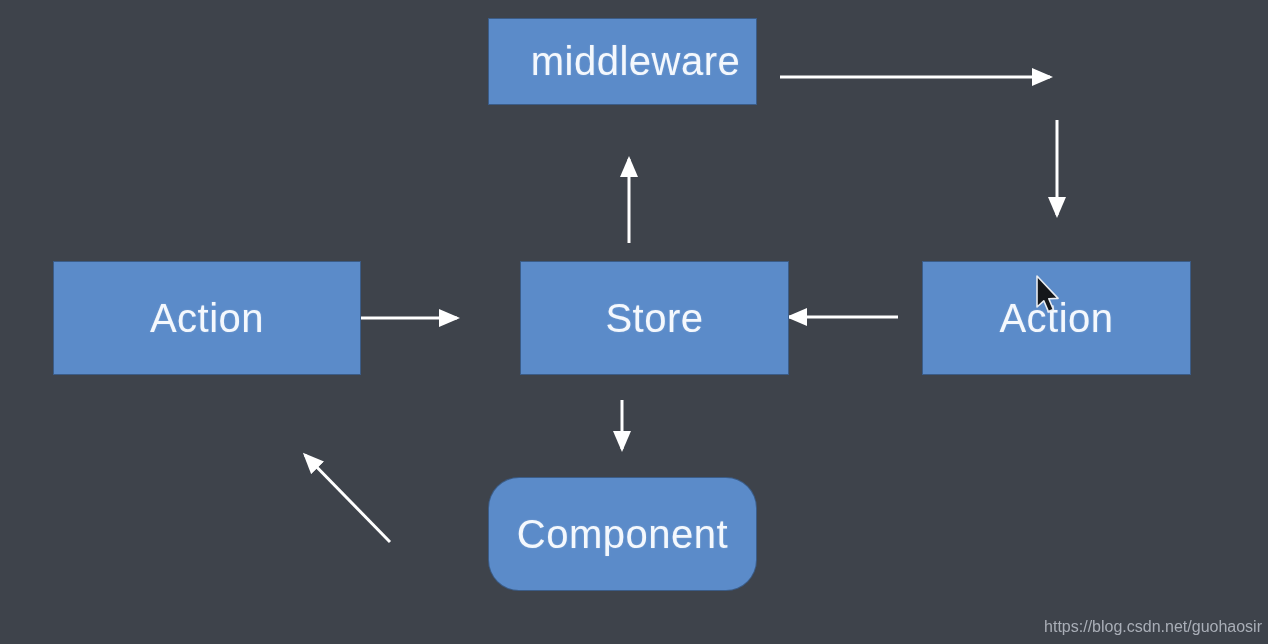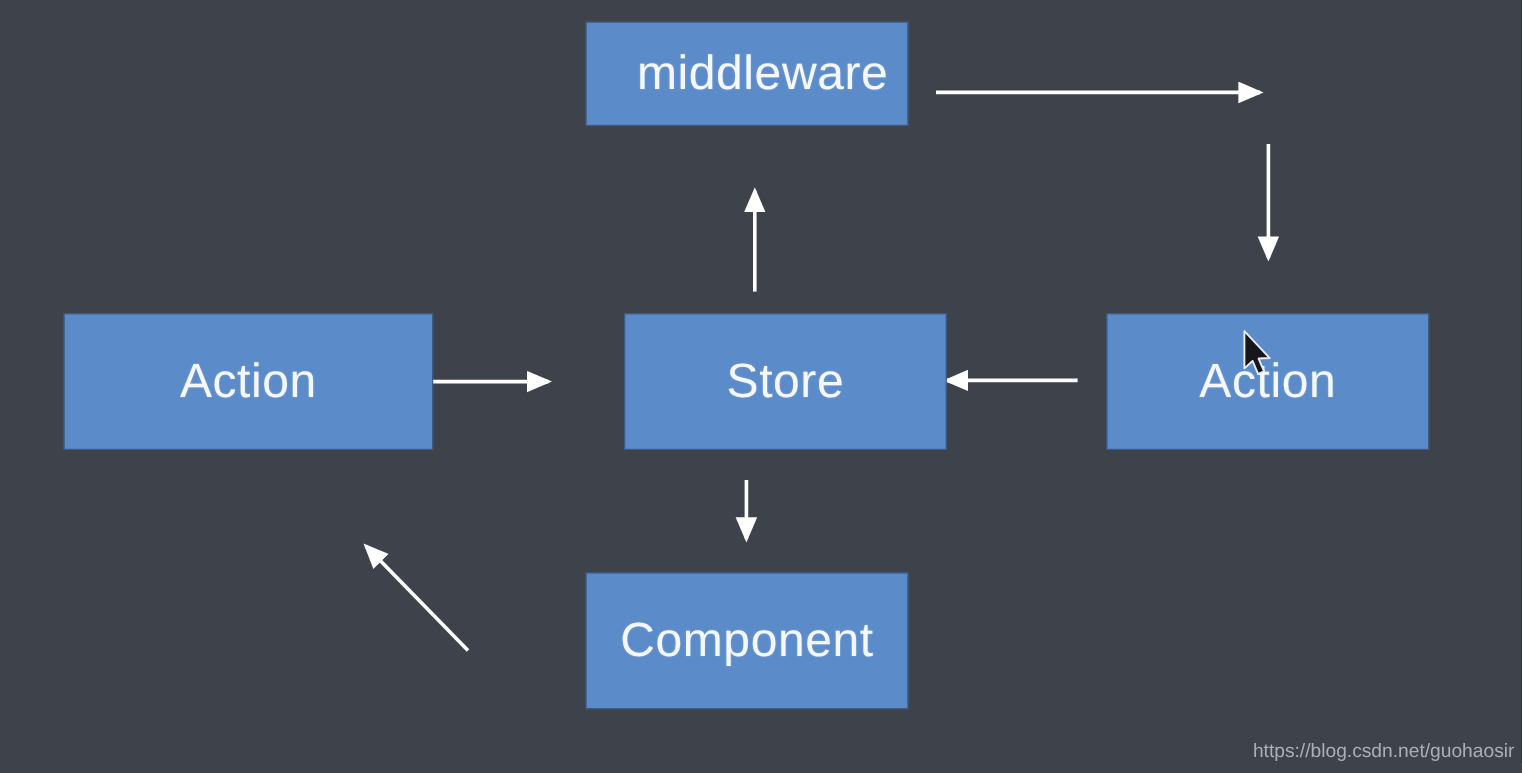--- a/index.html
+++ b/index.html
@@ -27,21 +27,21 @@
     justify-content: center;
     color: #f4f8fd;
     font-size: 40px;
     letter-spacing: 0.5px;
     text-shadow: 0 0 2px rgba(255,255,255,0.25);
   }
   #node-middleware { left: 488px; top: 18px;  height: 87px; padding-left: 26px; }
   #node-action     { left: 53px;  top: 261px; width: 308px; }
   #node-store      { left: 488px; top: 261px; margin-left: 32px; }
   #node-reducer    { left: 922px; top: 261px; }
-  #node-component  { left: 488px; top: 477px; }
+  #node-component  { left: 488px; top: 477px; border-radius: 31px; }
   .arrow-layer {
     position: absolute;
     left: 0; top: 0;
     width: 1268px;
     height: 644px;
     pointer-events: none;
   }
   .watermark {
     position: absolute;
     right: 6px;

